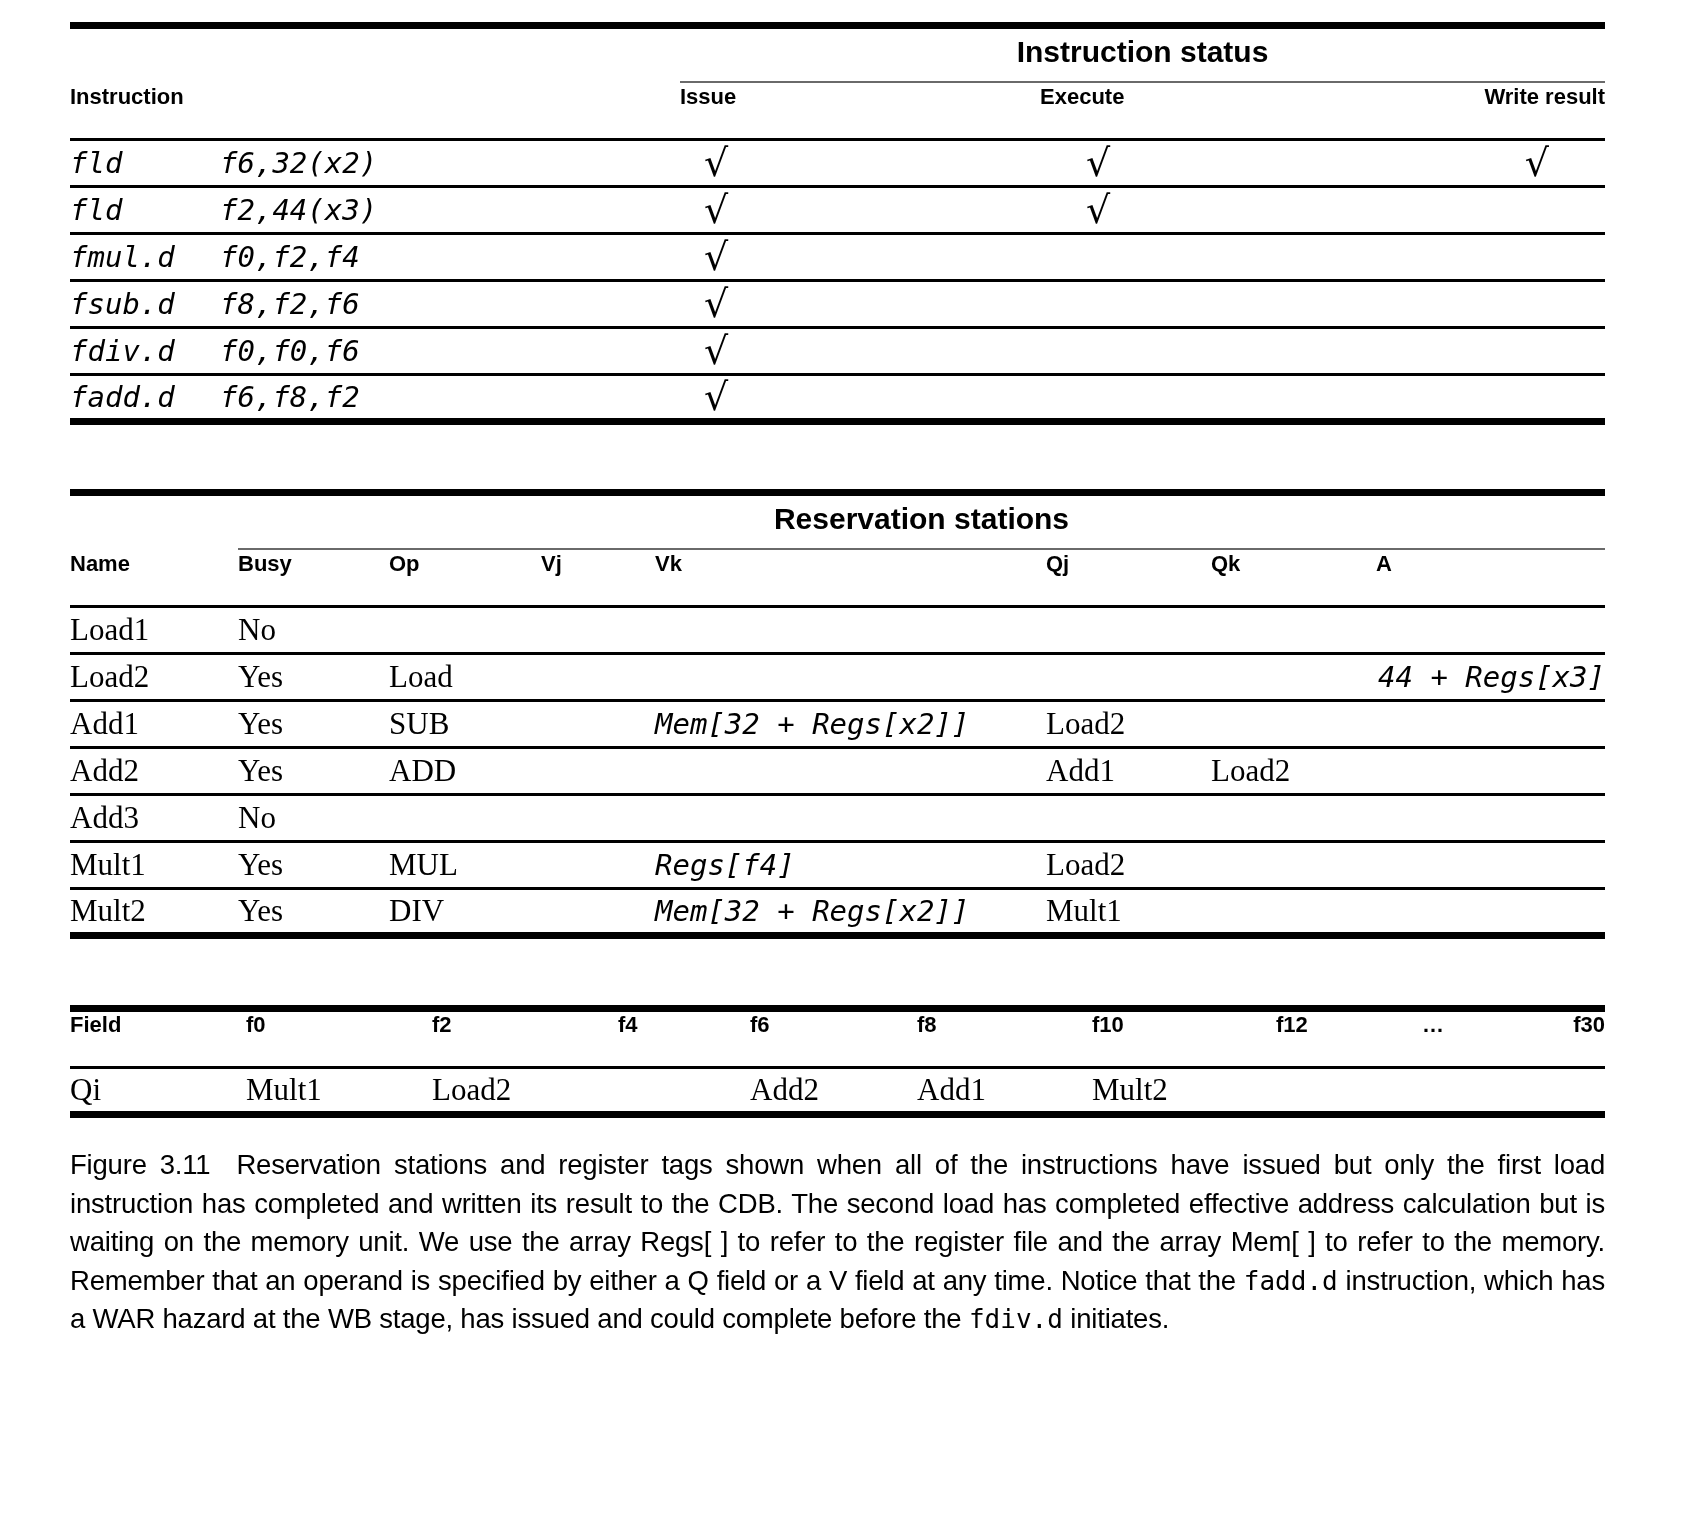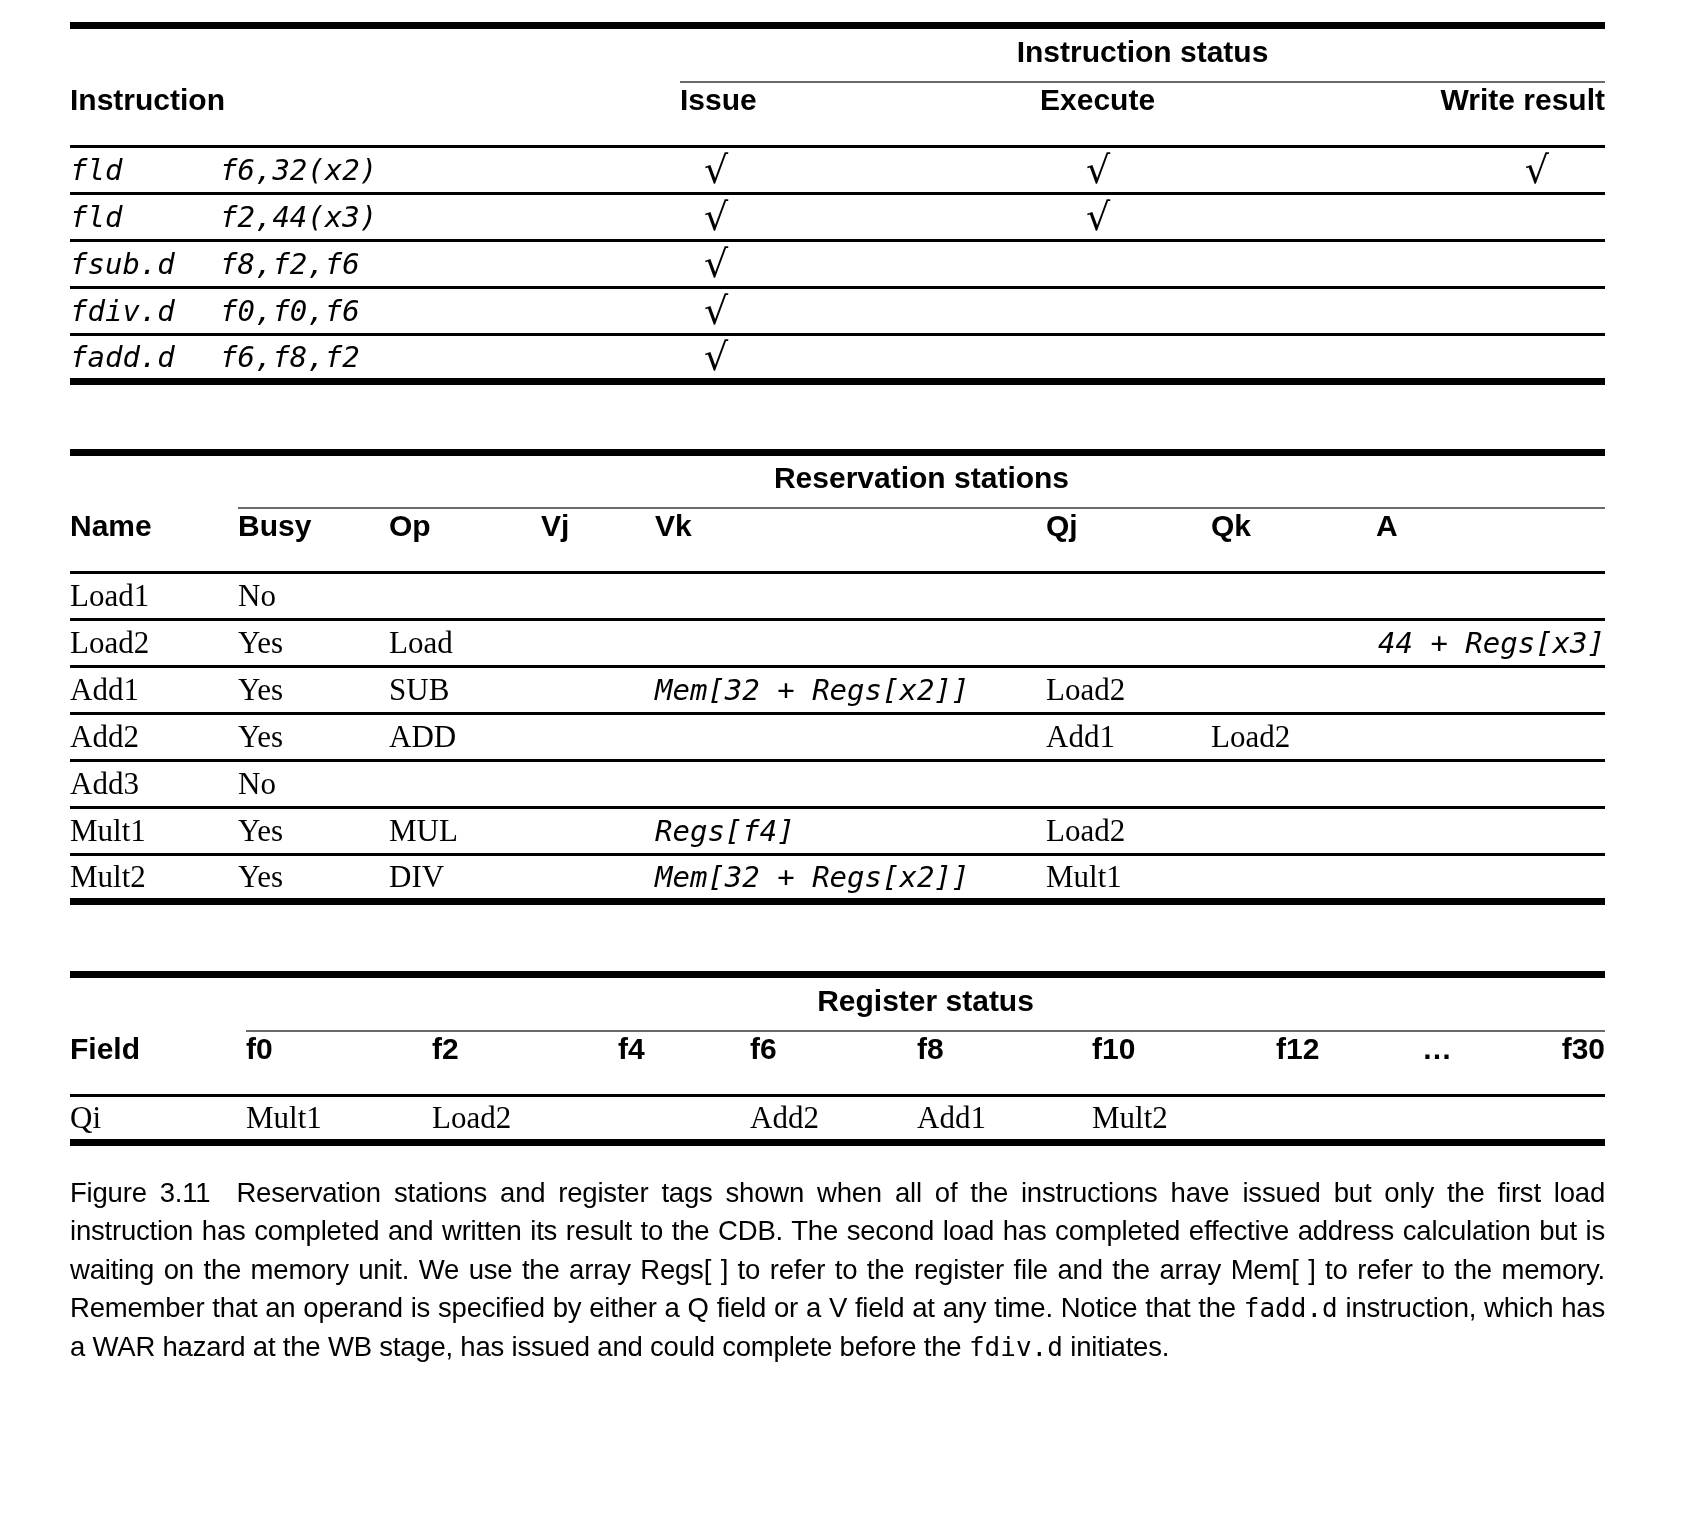--- a/index.html
+++ b/index.html
@@ -21,21 +21,21 @@
 
   
   .titlerow td { vertical-align:bottom; height:56px; padding-bottom:12px; }
   .titlecell {
     text-align:center; font-weight:bold; font-size:30px;
     border-bottom:2px solid #6a6a6a;
   }
   
   .headrow td {
     vertical-align:bottom; height:58px; padding-bottom:28px;
-    font-weight:bold; font-size:30px; border-bottom:3px solid #000;
+    font-weight:bold; font-size:22px; border-bottom:3px solid #000;
   }
   
   .datarow td {
     height:47px; vertical-align:middle;
     border-bottom:3px solid #000;
     font-family:"Liberation Serif", serif; font-size:31px;
   }
   td.mono { font-family:"DejaVu Sans Mono", monospace; font-size:29px;font-style:italic; }
   td.check {
     font-family:"DejaVu Sans", sans-serif; font-size:38px; line-height:40px;
@@ -92,20 +92,27 @@
         <td class="mono">f6,32(x2)</td>
         <td class="check ci">√</td>
         <td class="check ce">√</td>
         <td class="check cw">√</td>
       </tr>
       <tr class="datarow">
         <td class="mono">fld</td>
         <td class="mono">f2,44(x3)</td>
         <td class="check ci">√</td>
         <td class="check ce">√</td>
+        <td class="check cw"></td>
+      </tr>
+      <tr class="datarow">
+        <td class="mono">fmul.d</td>
+        <td class="mono">f0,f2,f4</td>
+        <td class="check ci">√</td>
+        <td class="check ce"></td>
         <td class="check cw"></td>
       </tr>
       <tr class="datarow">
         <td class="mono">fsub.d</td>
         <td class="mono">f8,f2,f6</td>
         <td class="check ci">√</td>
         <td class="check ce"></td>
         <td class="check cw"></td>
       </tr>
       <tr class="datarow">
@@ -232,24 +239,20 @@
           <col style="width:186px">
         <col style="width:132px">
           <col style="width:167px">
           <col style="width:175px">
         <col style="width:184px">
           <col style="width:146px">
           <col style="width:120px">
         <col style="width:63px">
       </colgroup>
       <tbody>
-          <tr class="titlerow">
-        <td></td>
-        <td colspan="9" class="titlecell">Register status</td>
-      </tr>
       <tr class="headrow">
         <td>Field</td>
         <td>f0</td>
         <td>f2</td>
         <td>f4</td>
         <td>f6</td>
         <td>f8</td>
         <td>f10</td>
         <td>f12</td>
         <td>…</td>

